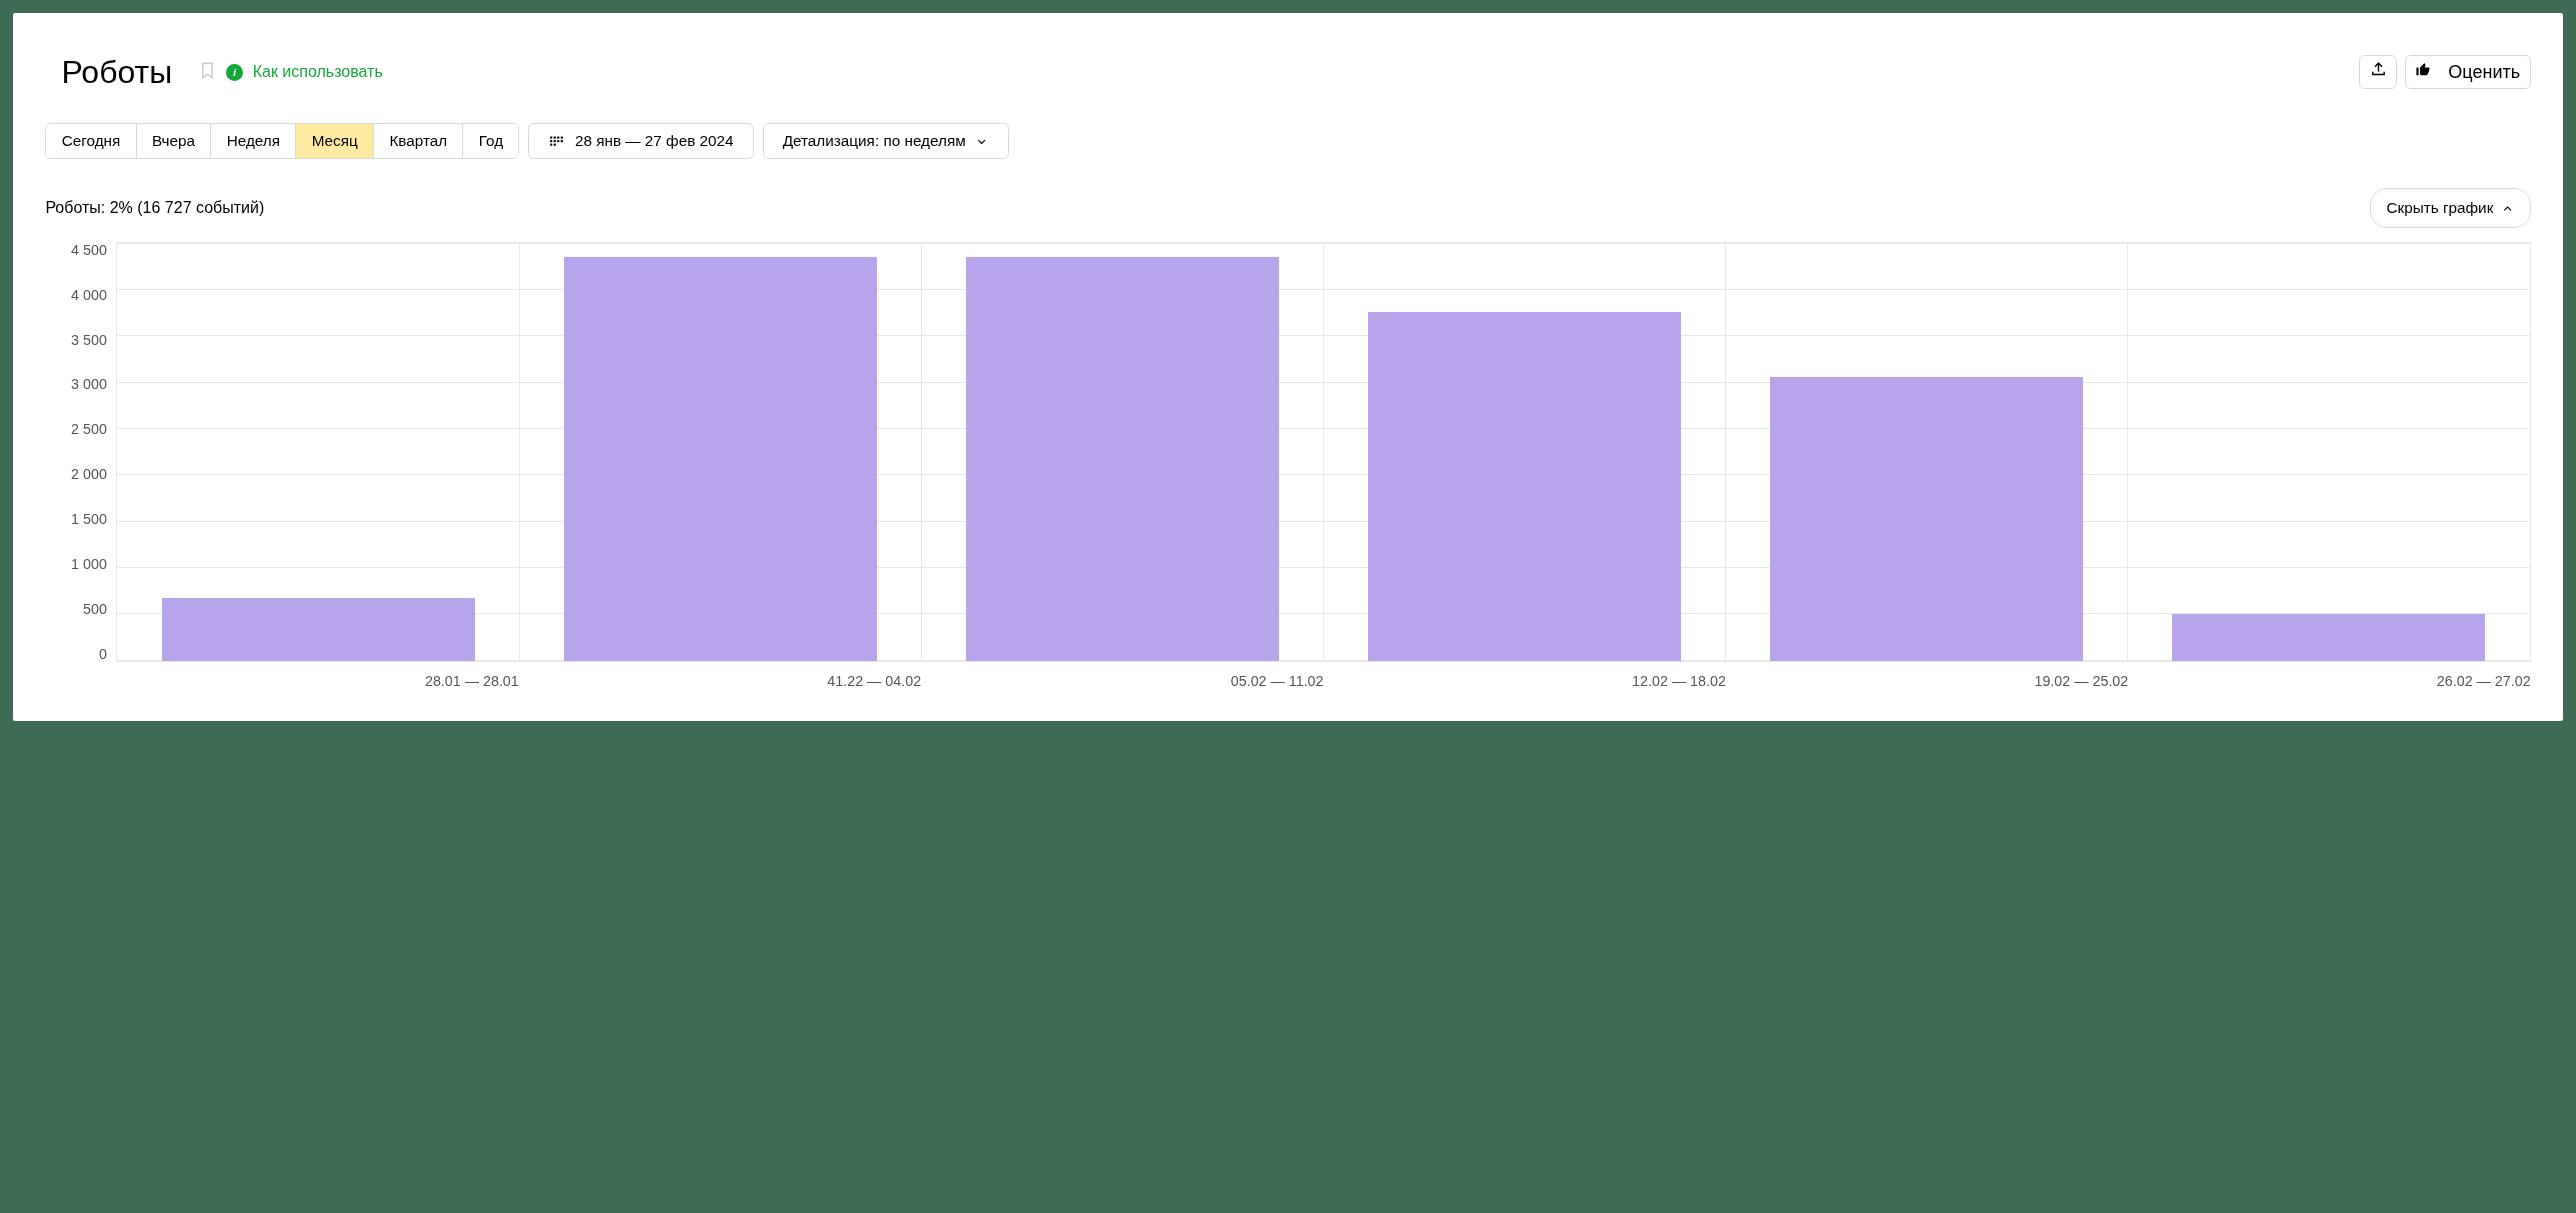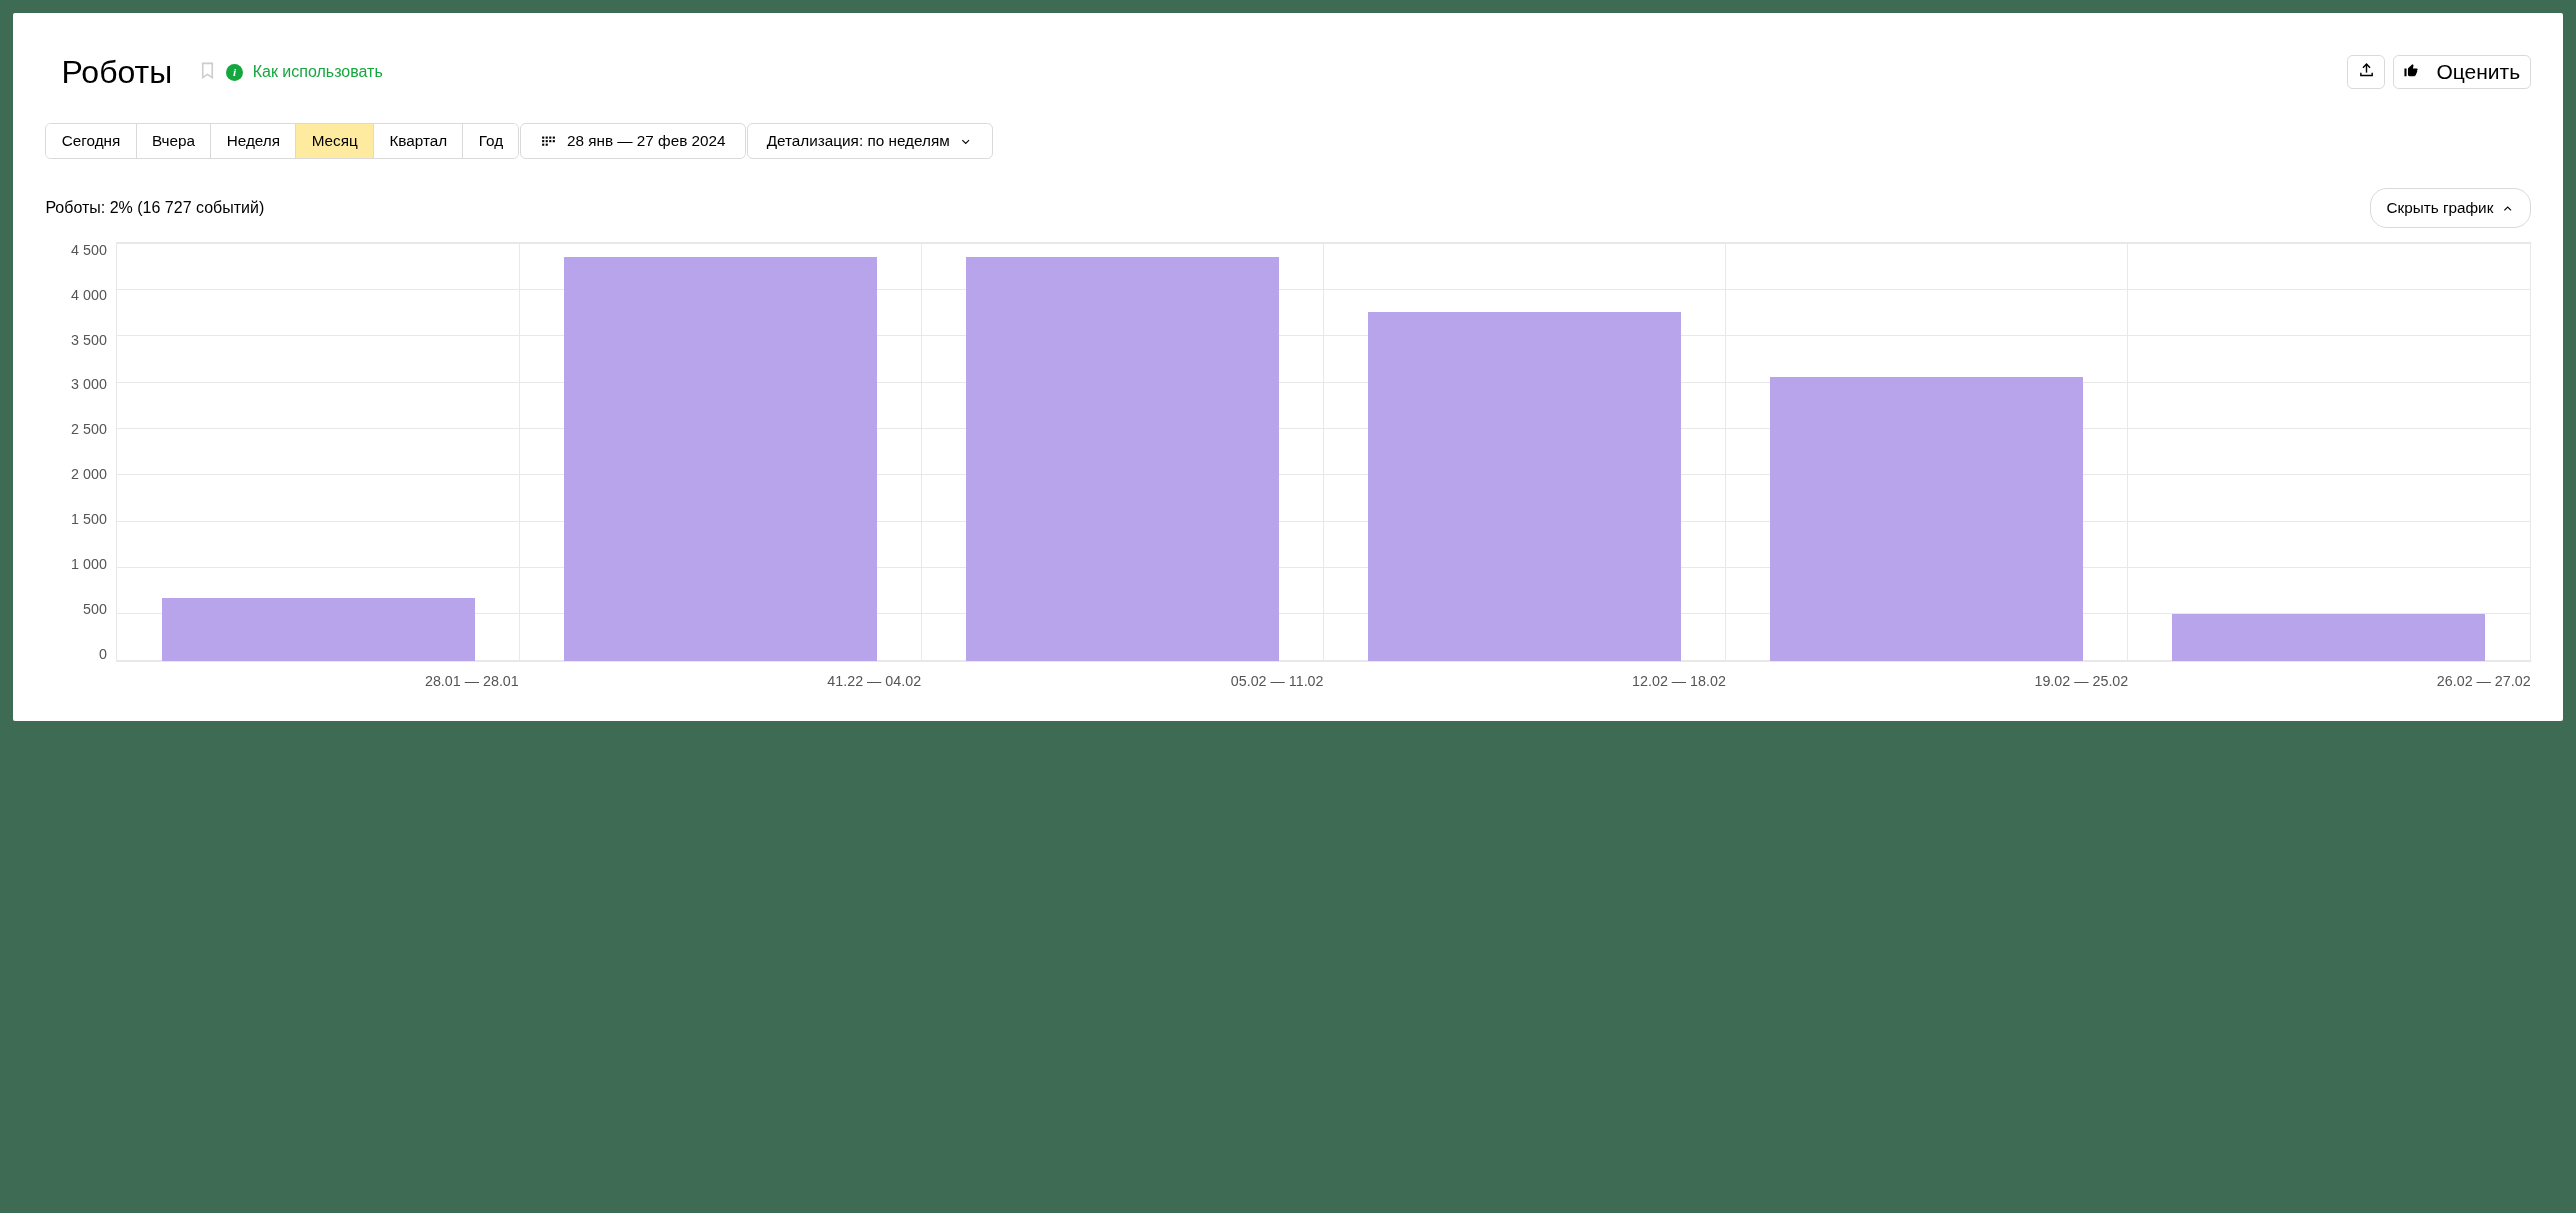--- a/index.html
+++ b/index.html
@@ -40,25 +40,25 @@
     display:inline-flex;align-items:center;justify-content:center;
     font-family:Georgia,serif;font-style:italic;font-weight:bold;font-size:11.4px;
     line-height:1;
   }
   .howto-link{color:var(--accent-green);font-size:16px;text-decoration:none;cursor:pointer;}
   .header-actions{display:flex;gap:7.6px;}
   .icon-btn{
     height:34px;min-width:34px;padding:0 9.5px;
     border:1px solid var(--border);border-radius:5.7px;background:#fff;
     display:inline-flex;align-items:center;justify-content:center;gap:16px;
-    font-size:21px;cursor:pointer;
+    font-size:18px;cursor:pointer;
   }
   .icon-btn svg{width:17px;height:17px;}
   
-  .toolbar{display:flex;gap:1px;align-items:stretch;margin-bottom:29px;}
+  .toolbar{display:flex;gap:9px;align-items:stretch;margin-bottom:29px;}
   .segmented{display:flex;border:1px solid var(--border);border-radius:5.7px;overflow:hidden;}
   .seg-btn{
     padding:0 15.3px;height:34px;border:none;background:#fff;cursor:pointer;
     font-size:15.3px;border-right:1px solid var(--border);
     display:inline-flex;align-items:center;
   }
   .seg-btn:last-child{border-right:none;}
   .seg-btn.selected{background:var(--selected-bg);}
   .pill-btn{
     height:36px;padding:0 19px;border:1px solid var(--border);border-radius:5.7px;

